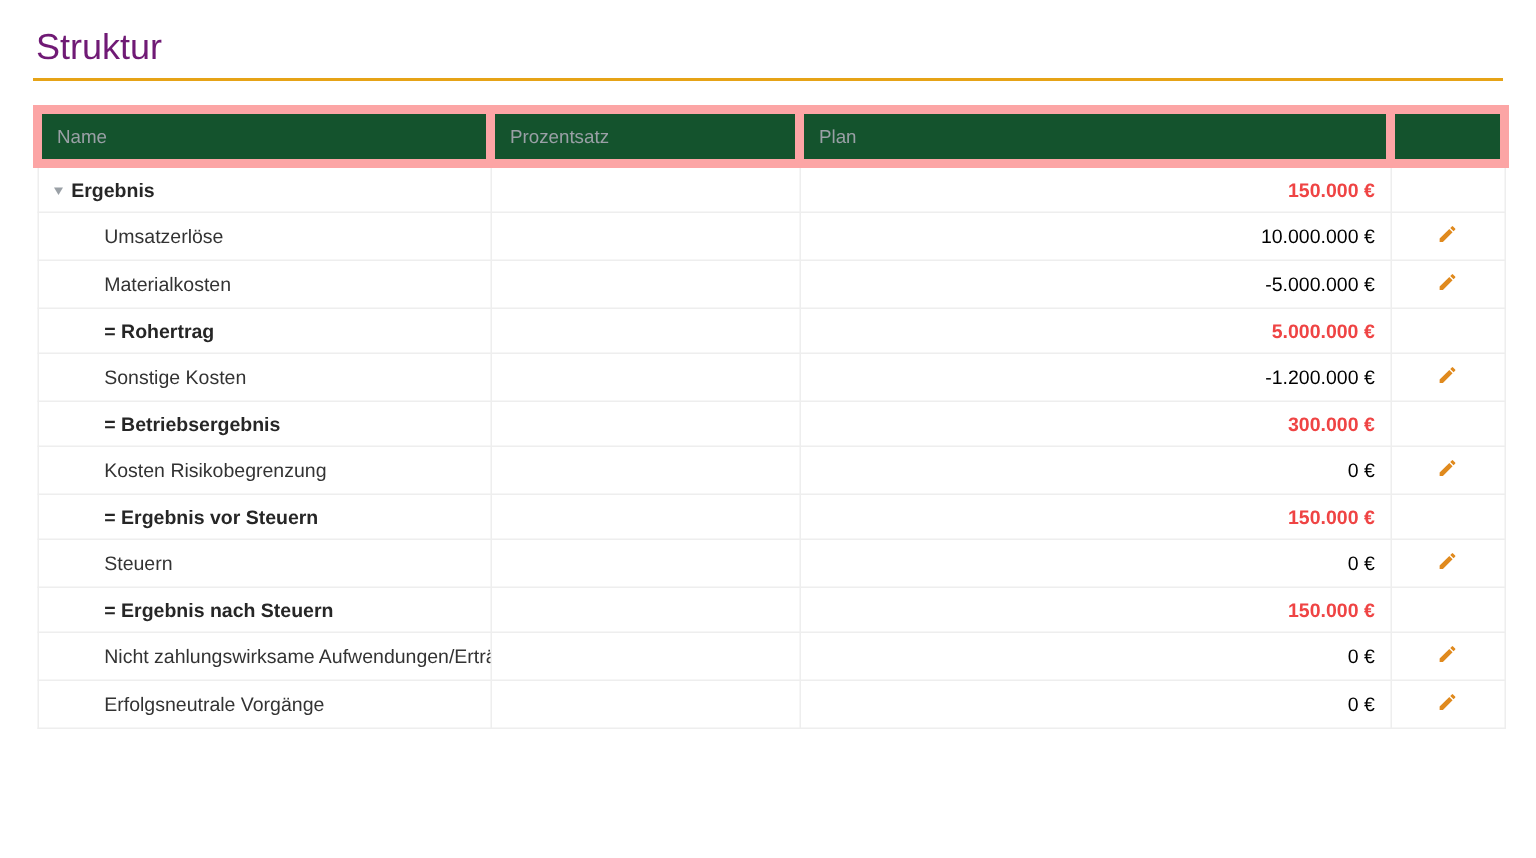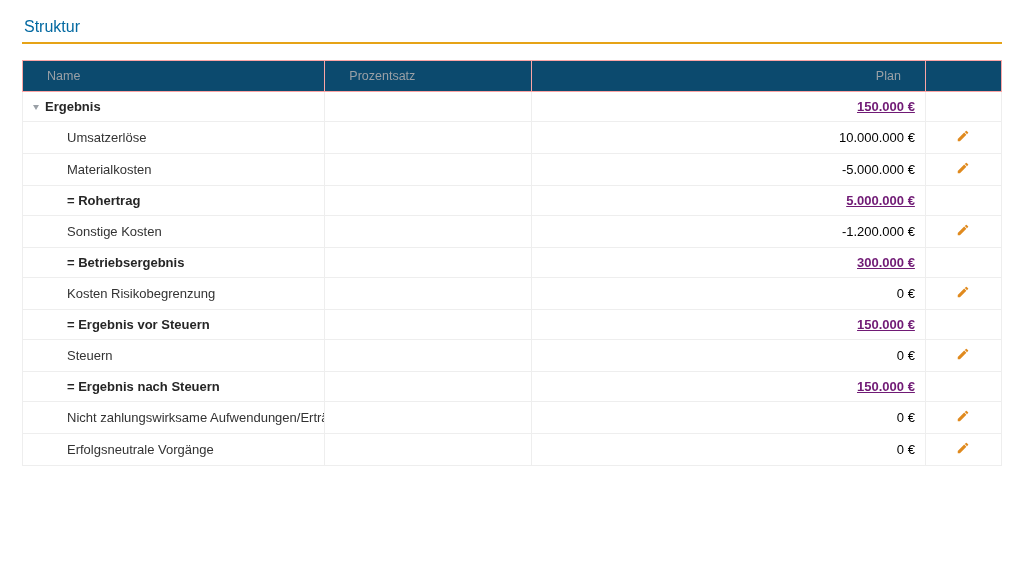--- a/index.html
+++ b/index.html
@@ -5,23 +5,23 @@
   * { box-sizing: border-box; }
   body {
     margin: 0;
     padding: 18px 22px;
     font-family: "Segoe UI", Arial, sans-serif;
     color: #333;
     background: #fff;
     width: 1024px;
   }
   .panel-title {
-    font-size: 16px;
+    font-size: 24px;
     font-weight: 400;
-    color: #0369a1;
+    color: #701a75;
     margin: 0 0 6px 2px;
   }
   .title-underline {
     border: none;
     border-top: 2px solid #e6a317;
     margin: 0 0 16px 0;
   }
   table {
     width: 100%;
     border-collapse: collapse;
@@ -29,26 +29,26 @@
     table-layout: fixed;
   }
   col.col-name  { width: 302px; }
   col.col-pct   { width: 206px; }
   col.col-plan  { width: 394px; }
   col.col-edit  { width: 76px;  }
   th {
     text-align: left;
     font-weight: 400;
     color: #9aa0a6;
-    padding: 8px 24px;
-    border: 1px solid #fca5a5;
-    background: #0c4a6e;
+    padding: 8px 10px;
+    border: 6px solid #fca5a5;
+    background: #14532d;
     font-size: 12.5px;
   }
-  th.plan-head { text-align: right; }
+  th.plan-head { }
   td {
     border: 1px solid #eee;
     padding: 7px 10px;
     vertical-align: middle;
     white-space: nowrap;
     overflow: hidden;
     text-overflow: ellipsis;
   }
   tr.row-lvl0 td { font-weight: 700; color: #262626; }
   tr.row-bold td { font-weight: 700; color: #262626; }
@@ -59,21 +59,21 @@
     width: 0; height: 0;
     border-left: 3px solid transparent;
     border-right: 3px solid transparent;
     border-top: 5px solid #9aa0a6;
     margin-right: 6px;
     position: relative;
     top: -1px;
   }
   td.plan-cell { text-align: right; color: #000000; }
   tr.row-bold td.plan-cell,
-  tr.row-lvl0 td.plan-cell { color: #701a75; text-decoration: underline; }
+  tr.row-lvl0 td.plan-cell { color: #ef4444; }
   td.edit-cell { text-align: center; }
   .pencil {
     display: inline-block;
     width: 14px; height: 14px;
     cursor: pointer;
   }
   .pencil svg { display:block; }
 </style>
 </head>
 <body>

